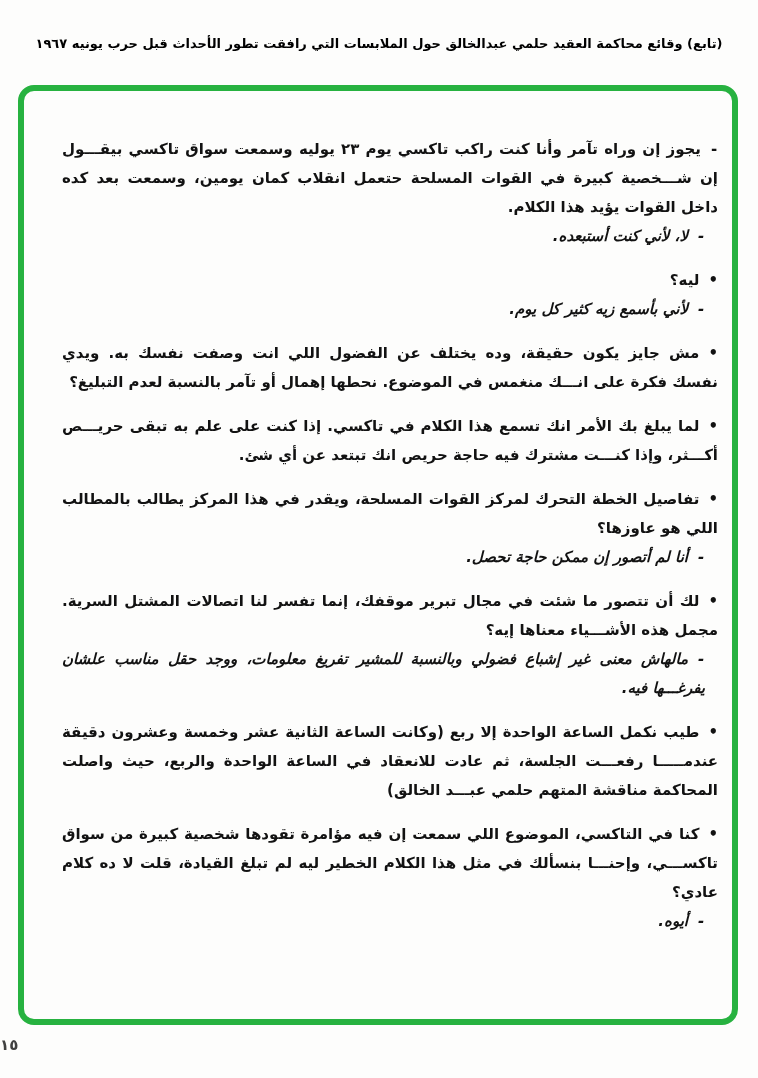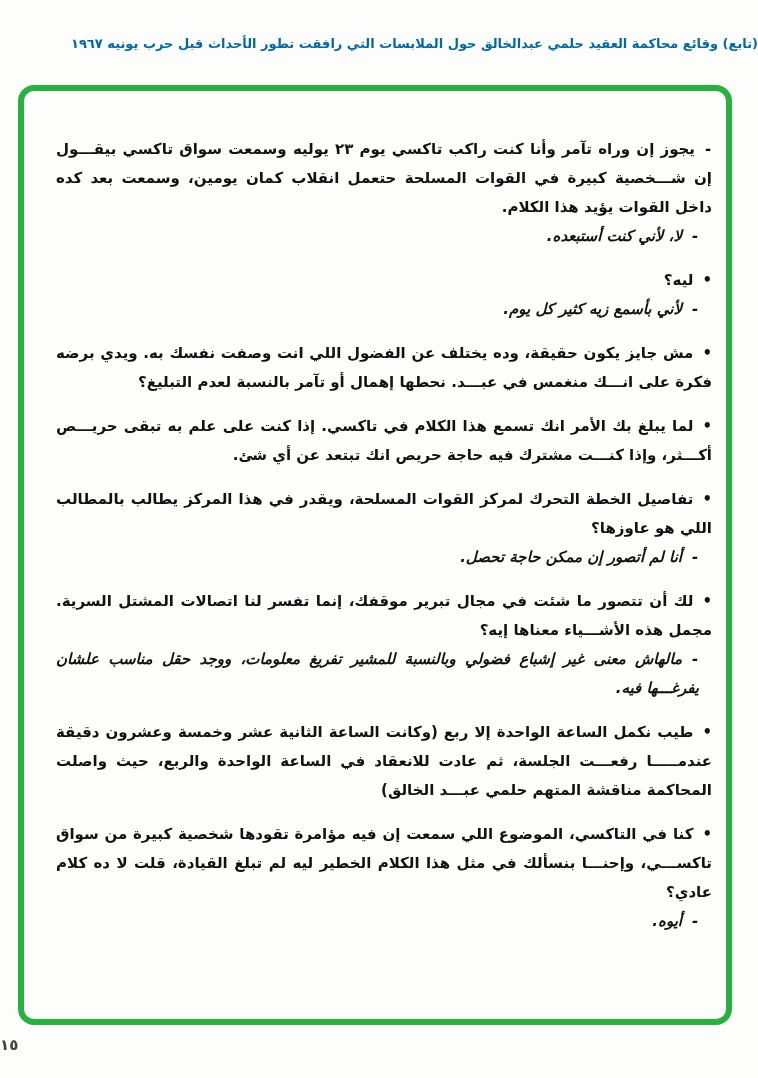--- a/index.html
+++ b/index.html
@@ -15,34 +15,36 @@
     position: relative;
     width: 758px;
     height: 1078px;
     direction: rtl;
   }
   .header-line {
     position: absolute;
     top: 36px;
     left: 0;
     width: 100%;
+    text-align: center;
     font-size: 13px;
     font-weight: bold;
-    color: #0369a1;
+    color: #000000;
     letter-spacing: 0.2px;
   }
   .frame {
     position: absolute;
     top: 85px;
     left: 18px;
     width: 702px;
     height: 928px;
     border: 6px solid #27b240;
     border-radius: 16px;
     background: transparent;
+    padding-left: 6px;
   }
   .content {
     padding: 44px 14px 28px 32px;
     direction: rtl;
     color: #121212;
     font-size: 15px;
     font-weight: bold;
     line-height: 29px;
     text-align: justify;
   }
@@ -78,21 +80,21 @@
 
       <div class="item main"><span class="marker">-</span><span>يجوز إن وراه تآمر وأنا كنت راكب تاكسي يوم ٢٣ يوليه وسمعت سواق تاكسي بيقـــول إن شـــخصية كبيرة في القوات المسلحة حتعمل انقلاب كمان يومين، وسمعت بعد كده داخل القوات يؤيد هذا الكلام.</span></div>
 
 
       <div class="item reply"><span class="marker">-</span><span>لا، لأني كنت أستبعده.</span></div>
 
       <div class="item main gap"><span class="marker">•</span><span>ليه؟</span></div>
 
       <div class="item reply"><span class="marker">-</span><span>لأني بأسمع زيه كثير كل يوم.</span></div>
 
-      <div class="item main gap"><span class="marker">•</span><span>مش جايز يكون حقيقة، وده يختلف عن الفضول اللي انت وصفت نفسك به. ويدي برضه فكرة على انـــك منغمس في عبـــد. نحطها إهمال أو تآمر بالنسبة لعدم التبليغ؟</span></div>
+      <div class="item main gap"><span class="marker">•</span><span>مش جايز يكون حقيقة، وده يختلف عن الفضول اللي انت وصفت نفسك به. ويدي نفسك فكرة على انـــك منغمس في الموضوع. نحطها إهمال أو تآمر بالنسبة لعدم التبليغ؟</span></div>
 
 
       <div class="item main gap"><span class="marker">•</span><span>لما يبلغ بك الأمر انك تسمع هذا الكلام في تاكسي. إذا كنت على علم به تبقى حريـــص أكـــثر، وإذا كنـــت مشترك فيه حاجة حريص انك تبتعد عن أي شئ.</span></div>
 
 
       <div class="item main gap"><span class="marker">•</span><span>تفاصيل الخطة التحرك لمركز القوات المسلحة، ويقدر في هذا المركز يطالب بالمطالب اللي هو عاوزها؟</span></div>
 
       <div class="item reply"><span class="marker">-</span><span>أنا لم أتصور إن ممكن حاجة تحصل.</span></div>
 
       <div class="item main gap"><span class="marker">•</span><span>لك أن تتصور ما شئت في مجال تبرير موقفك، إنما تفسر لنا اتصالات المشتل السرية. مجمل هذه الأشـــياء معناها إيه؟</span></div>

